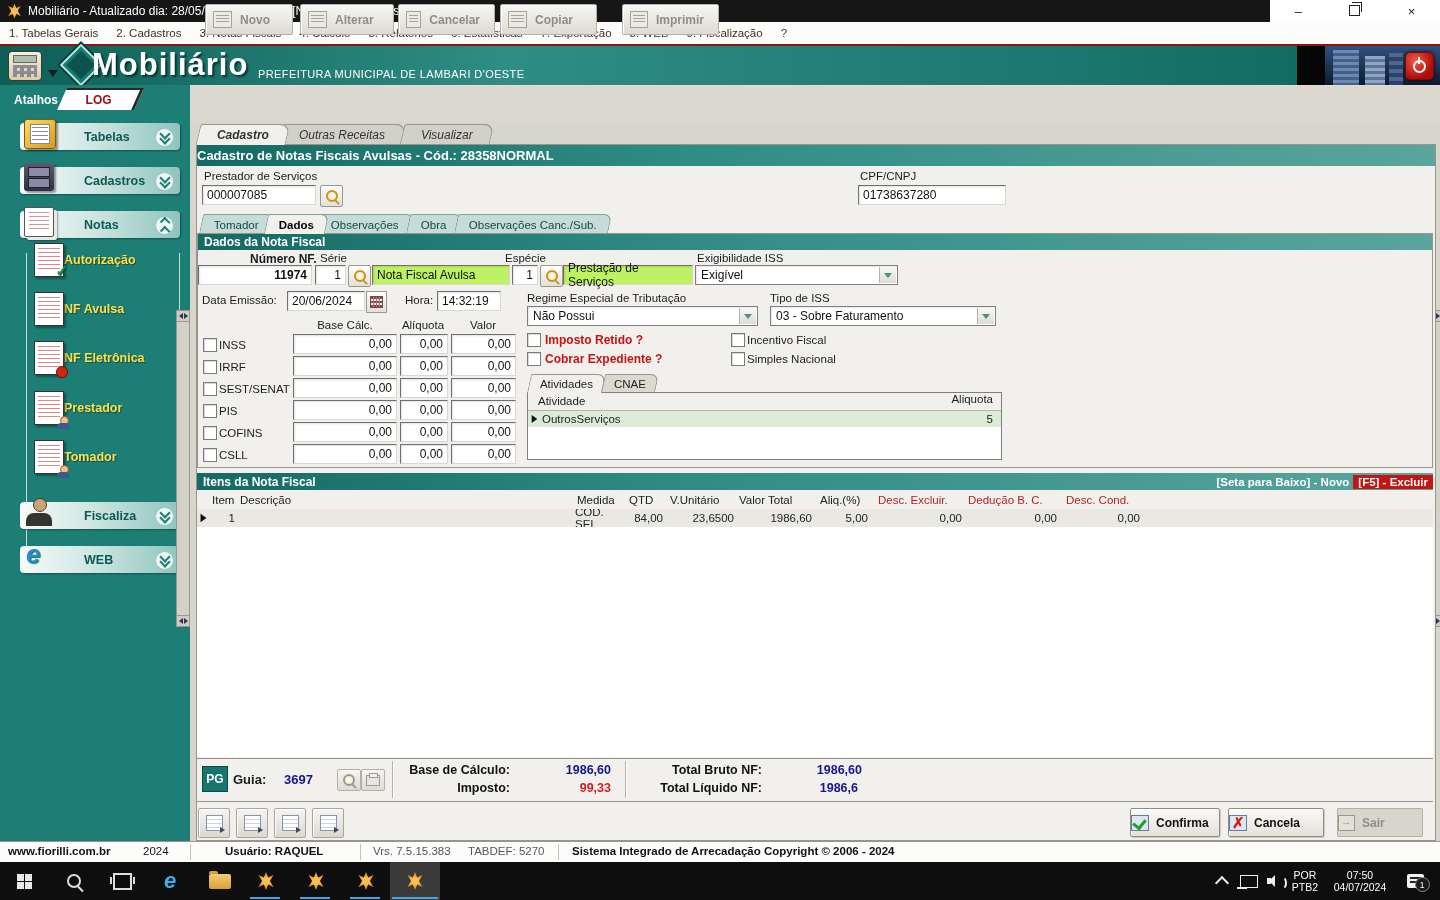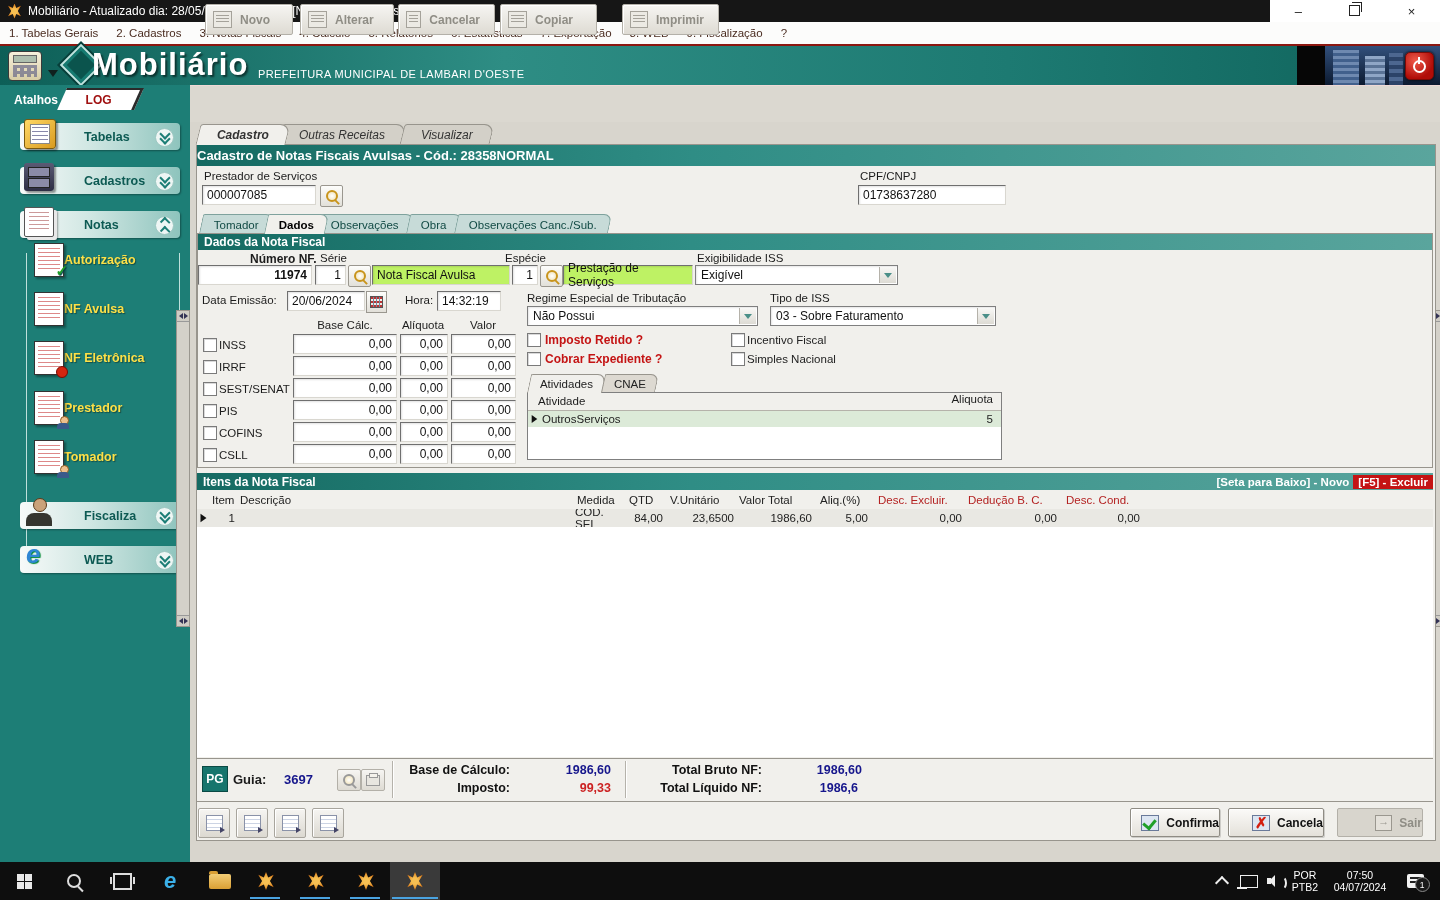--- a/index.html
+++ b/index.html
@@ -138,21 +138,21 @@
   .vline{position:absolute;width:1px;background:#b5b2aa;box-shadow:1px 0 0 #fff;}
   .sumlbl{position:absolute;font-weight:bold;font-size:12.5px;color:#111;text-align:right;}
   .sumval{position:absolute;font-weight:bold;font-size:12.5px;text-align:right;color:#16168c;}
   .sumval.red{color:#c22;}
   .smallbtn{position:absolute;width:22px;height:20px;background:linear-gradient(#f6f5f2,#dedbd3);border:1px solid #b3b0a8;border-radius:2px;display:flex;align-items:center;justify-content:center;}
   .printer{width:12px;height:9px;border:1px solid #999;background:#e8e6e0;position:relative;}
   .printer::before{content:"";position:absolute;left:2px;top:-3px;width:7px;height:3px;border:1px solid #999;background:#f4f2ec;}
   .icobtn{position:absolute;width:30px;height:28px;background:linear-gradient(#f6f5f2,#dcd9d1);border:1px solid #a8a59d;border-radius:2px;display:flex;align-items:center;justify-content:center;box-shadow:inset 1px 1px 0 #fff;}
   .sheet{width:15px;height:14px;border:1px solid #8a92a8;background:repeating-linear-gradient(180deg,#fff 0 3px,#ccd4e4 3px 4px);position:relative;}
   .sheet::after{content:"";position:absolute;right:-3px;bottom:-3px;width:0;height:0;border-top:3px solid transparent;border-bottom:3px solid transparent;border-left:5px solid #446;}
-  .abtn{position:absolute;height:27px;background:linear-gradient(#fbfaf8,#e4e1da);border:1px solid #8f8c84;border-radius:2px;display:flex;align-items:center;justify-content:flex-end;font-size:12px;font-weight:bold;color:#111;box-shadow:inset 1px 1px 0 #fff,1px 1px 0 rgba(0,0,0,.15);}
+  .abtn{position:absolute;height:27px;background:linear-gradient(#fbfaf8,#e4e1da);border:1px solid #8f8c84;border-radius:2px;display:flex;align-items:center;justify-content:flex-start;font-size:12px;font-weight:bold;color:#111;box-shadow:inset 1px 1px 0 #fff,1px 1px 0 rgba(0,0,0,.15);}
   .abtn.disabled{background:#d8d5cd;color:#8f8d85;border-color:#b3b0a8;box-shadow:none;}
   .ico-doc{width:16px;height:14px;border:1px solid #6a7a9a;background:#dde6f2;position:relative;margin-right:7px;}
   .check{position:absolute;left:3px;top:1px;width:6px;height:9px;border-right:3px solid #1fa028;border-bottom:3px solid #1fa028;transform:rotate(40deg);}
   .xmark{position:absolute;left:2px;top:-2px;color:#d41f10;font-weight:bold;font-size:15px;}
   .door{width:15px;height:14px;border:1px solid #9a978f;background:#e4e1da;position:relative;margin-right:7px;}
   .door::after{content:"→";position:absolute;left:2px;top:-1px;font-size:11px;color:#9a978f;}
 
   
   .statusbar{position:absolute;left:0;top:841px;width:1440px;height:21px;background:#fcfcfb;border-top:1px solid #98958d;font-size:11.5px;color:#111;}
   .statusbar .seg{position:absolute;top:3px;white-space:nowrap;}
@@ -603,20 +603,31 @@
     <span class="ico-doc">
         <span class="xmark">✗</span>
       </span>
     <span>Cancela</span>
   </div>
   <div class="abtn disabled" style="left:1337px;top:808px;width:84px;">
     <span class="door"></span>
     <span>Sair</span>
   </div>
 
+  <div class="statusbar">
+    <span class="seg" style="left:8px;font-weight:bold;">www.fiorilli.com.br</span>
+    <span class="seg" style="left:143px;">2024</span>
+    <span class="sep" style="left:190px;"></span>
+    <span class="seg" style="left:225px;font-weight:bold;">Usuário: RAQUEL</span>
+    <span class="sep" style="left:360px;"></span>
+    <span class="seg dim" style="left:373px;">Vrs. 7.5.15.383</span>
+    <span class="seg dim" style="left:468px;">TABDEF: 5270</span>
+    <span class="sep" style="left:558px;"></span>
+    <span class="seg" style="left:572px;font-weight:bold;">Sistema Integrado de Arrecadação Copyright © 2006 - 2024</span>
+  </div>
 
   <div class="taskbar">
     <div class="tb-item" style="left:6px;width:36px;">
         <span class="win-logo">
           <i></i>
           <i></i>
           <i></i>
           <i></i>
         </span>
       </div>

